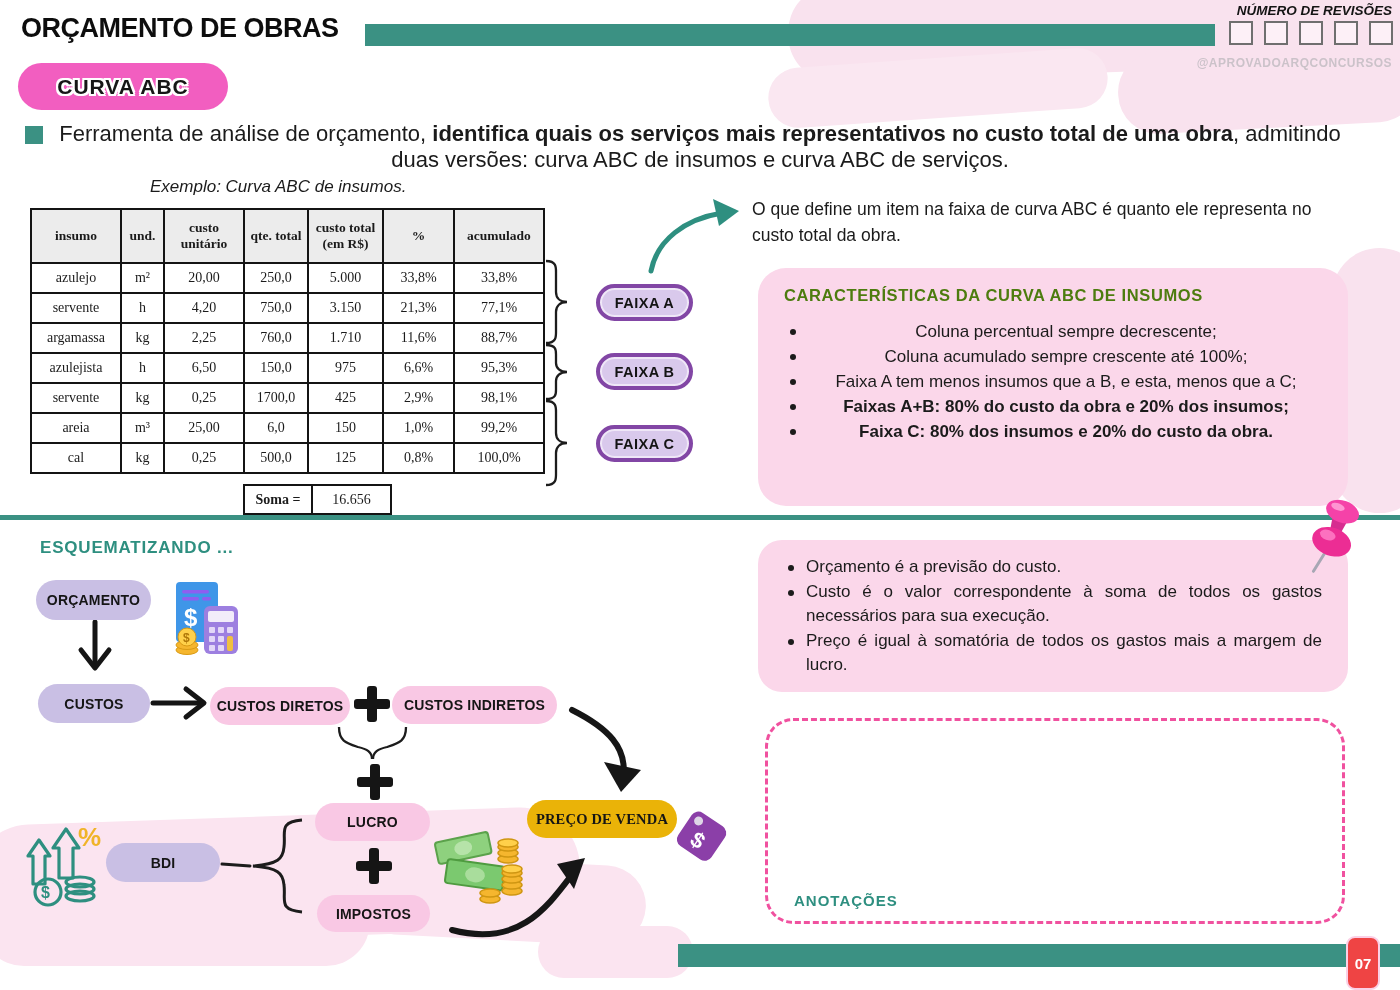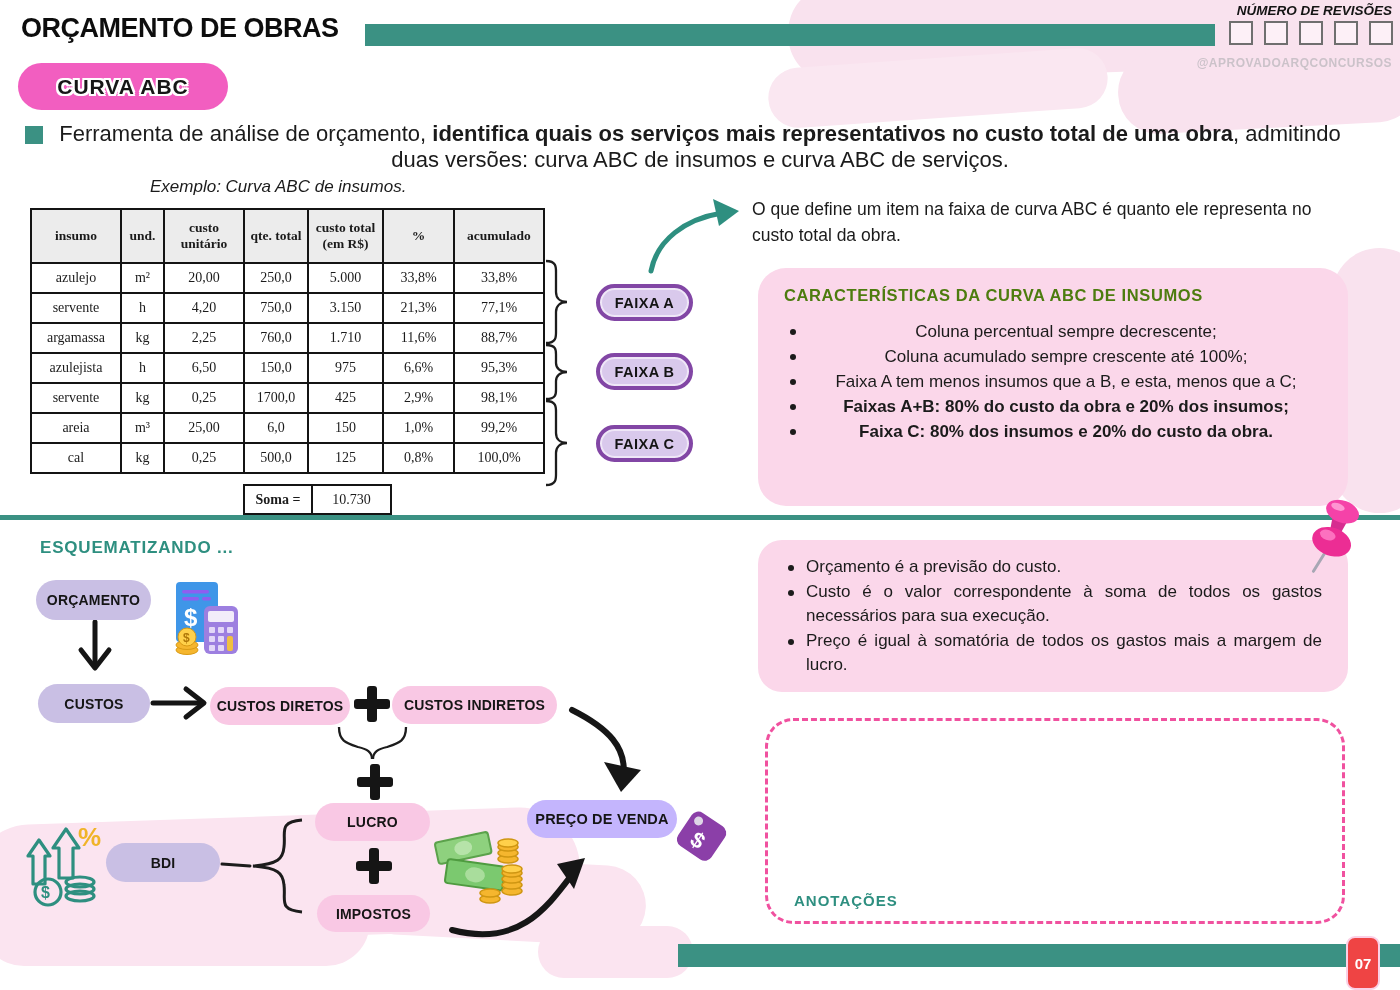--- a/index.html
+++ b/index.html
@@ -67,21 +67,21 @@
   .char-item .dot{width:6px;height:6px;border-radius:50%;background:#1b1b1b;margin:10px 14px 0 6px;flex:none;}
   .char-item .txt{flex:1;text-align:center;}
   .char-item.strong .txt{font-weight:bold;}
 
   .divider{left:0;top:515px;width:1400px;height:5px;background:#3b9183;}
 
   
   .section-title{left:40px;top:538px;font-size:17px;font-weight:bold;letter-spacing:0.8px;color:#2e8f80;}
   .pill{position:absolute;z-index:2;display:flex;align-items:center;justify-content:center;border-radius:20px;
         font-weight:bold;font-size:14px;letter-spacing:0.2px;color:#151515;}
-  .lav{background:#c9bfe4;} .pinkp{background:#f9c8e4;} .tealp{background:#c4b5fd;}
+  .lav{background:#c9bfe4;} .pinkp{background:#f9c8e4;} .tealp{background:#eab308;font-family:Liberation Serif, serif;}
   .p-orcamento{left:36px;top:580px;width:115px;height:40px;}
   .p-custos{left:38px;top:684px;width:112px;height:39px;}
   .p-cdir{left:210px;top:687px;width:140px;height:38px;}
   .p-cind{left:392px;top:686px;width:165px;height:38px;}
   .p-lucro{left:315px;top:803px;width:115px;height:38px;}
   .p-impostos{left:317px;top:895px;width:113px;height:37px;}
   .p-bdi{left:106px;top:843px;width:114px;height:39px;}
   .p-preco{left:527px;top:800px;width:150px;height:38px;font-size:14.5px;}
 
   .plus{position:absolute;z-index:2;width:36px;height:36px;}
@@ -247,21 +247,21 @@
           <td>0,25</td>
           <td>500,0</td>
           <td>125</td>
           <td>0,8%</td>
           <td>100,0%</td>
         </tr>
     </tbody>
   </table>
   <div class="fg soma">
     <div class="soma-label">Soma =</div>
-    <div class="soma-value">10.730</div>
+    <div class="soma-value">16.656</div>
   </div>
 
   <div class="faixa faixa-a">FAIXA A</div>
   <div class="faixa faixa-b">FAIXA B</div>
   <div class="faixa faixa-c">FAIXA C</div>
 
   <div class="fg right-note">O que define um item na faixa de curva ABC é quanto ele representa no custo total da obra.</div>
 
   <div class="fg char-box">
     <div class="char-title">CARACTERÍSTICAS DA CURVA ABC DE INSUMOS</div>

